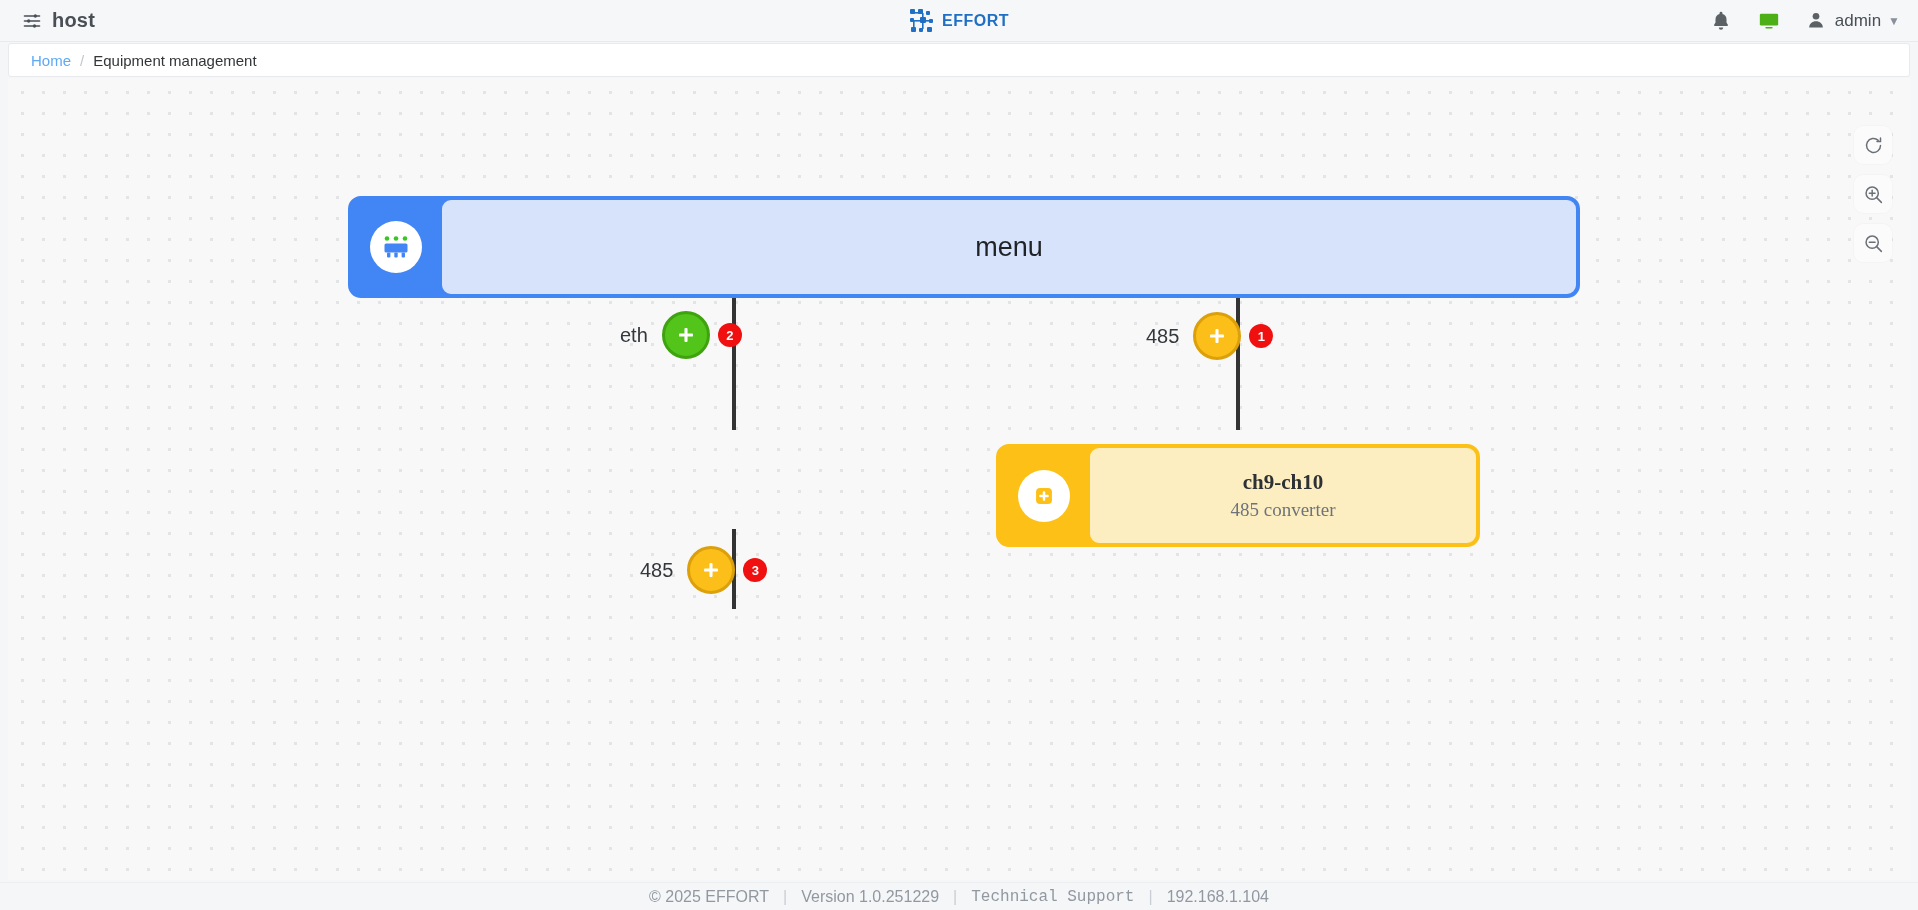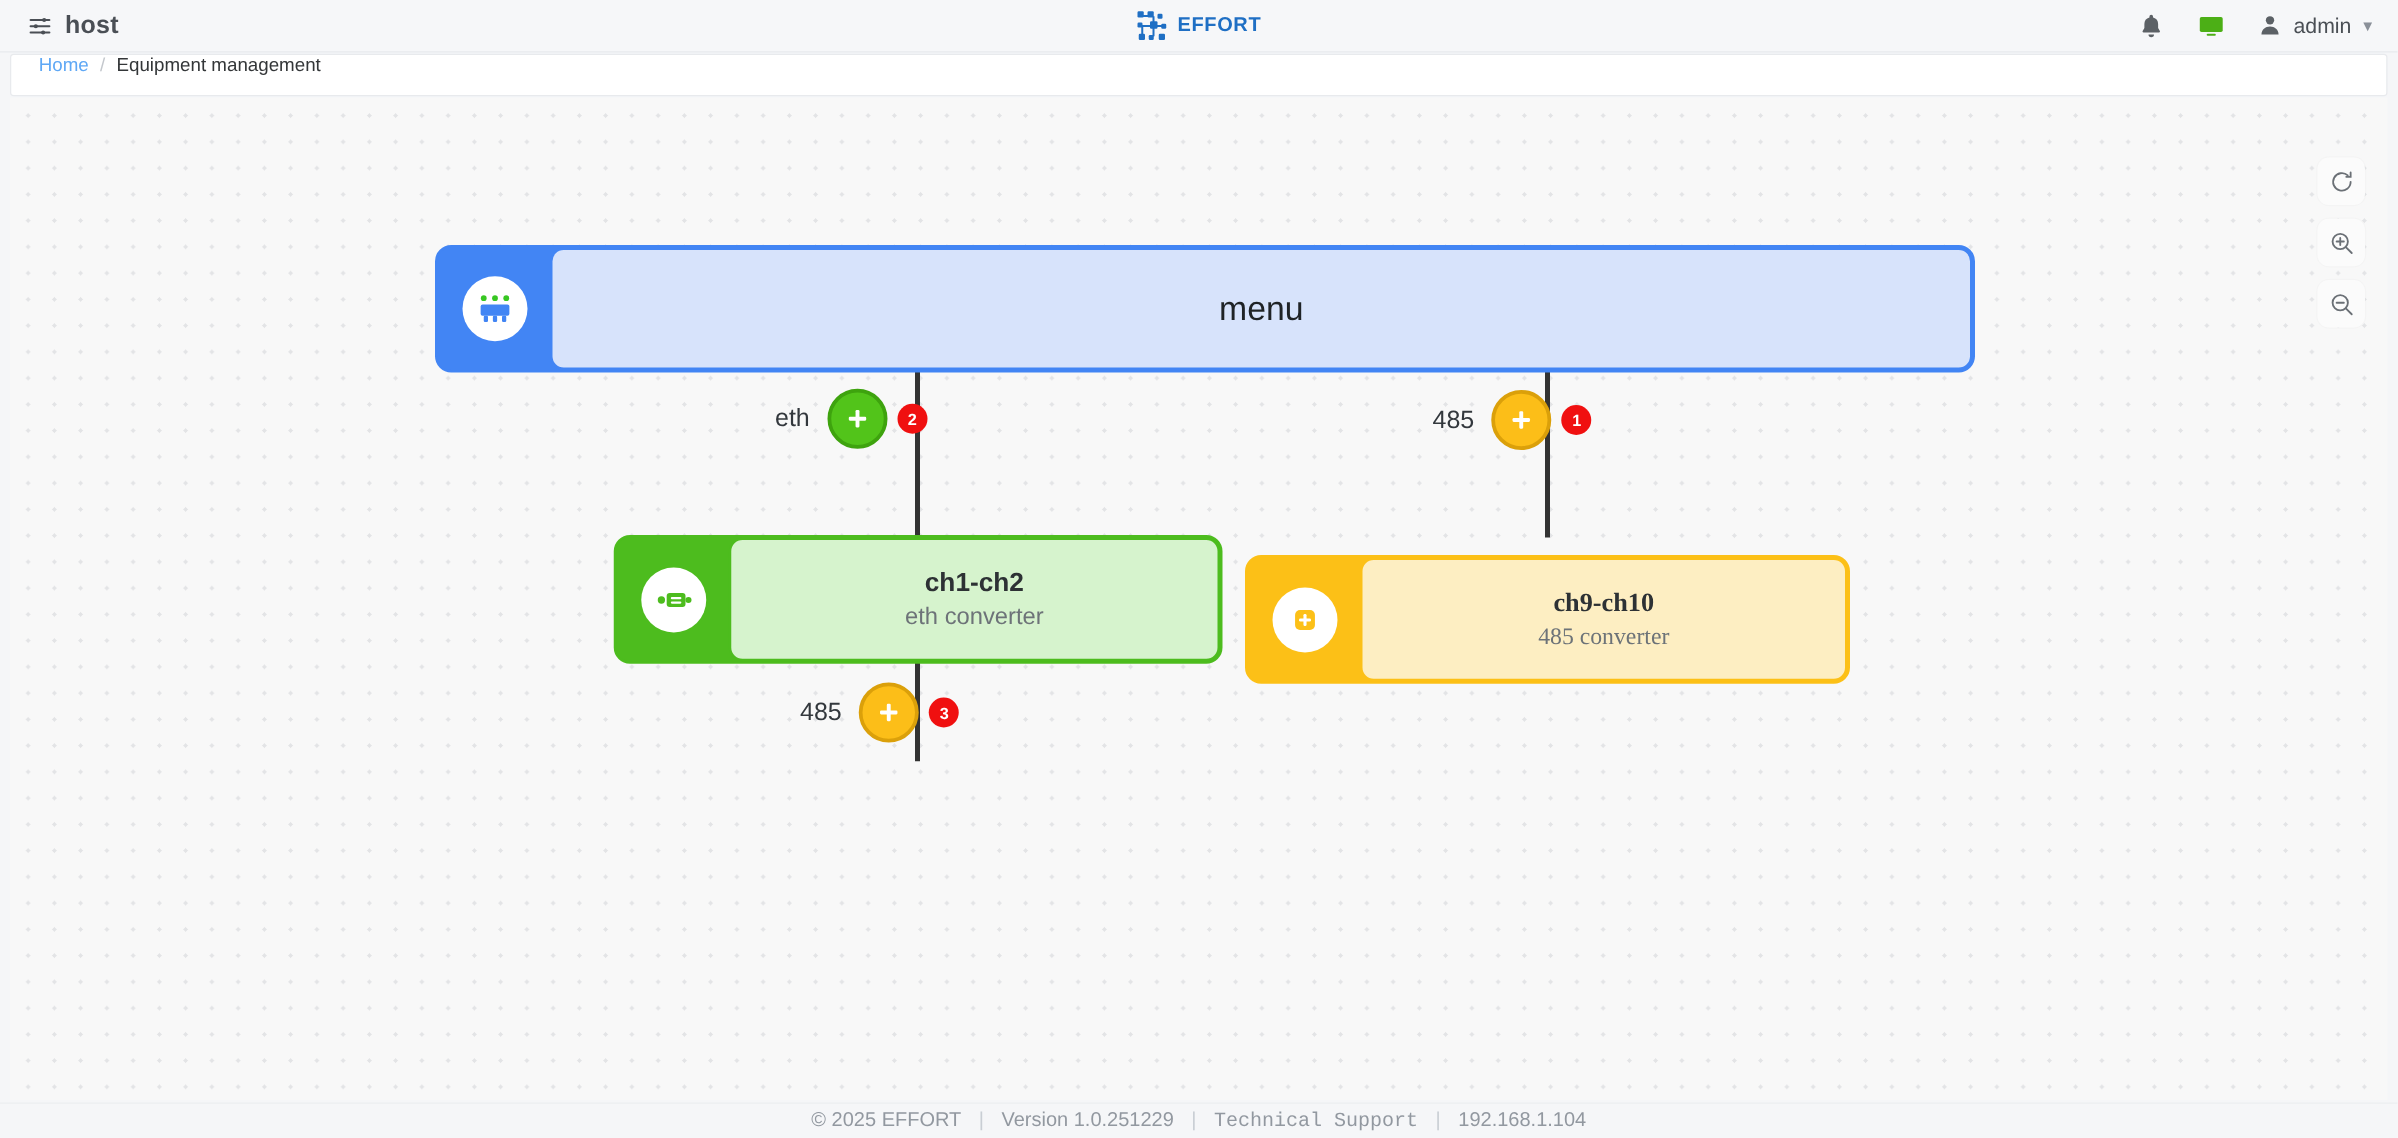--- a/index.html
+++ b/index.html
@@ -48,21 +48,21 @@
   .user-name { font-size: 17px; color: #4a4f55; }
   .caret { font-size: 12px; color: #8a9099; }
 
   
   .crumbbar {
     position: absolute; top: 43px; left: 8px;
     width: 1902px; height: 34px;
     background: #ffffff;
     border: 1px solid #e8eaed;
     border-radius: 3px;
-    display: flex; 
+    display: flex; align-items: center;
     padding-left: 22px;
     font-size: 15px;
   }
   .crumb-link { color: #5fa8f5; cursor: pointer; }
   .crumb-sep { color: #c3c7cc; margin: 0 9px; }
   .crumb-cur { color: #333638; }
 
   
   .canvas {
     position: absolute; top: 78px; left: 8px;
@@ -300,37 +300,20 @@
           <rect x="15.3" y="22.5" width="3.4" height="5" rx="1" fill="#4285f4"></rect>
           <rect x="22.6" y="22.5" width="3.4" height="5" rx="1" fill="#4285f4"></rect>
         </svg>
       </div>
     </div>
     <div class="node-body">
       <div class="node-title">menu</div>
     </div>
   </div>
 
-  <div class="node" id="node-eth">
-    <div class="node-icon">
-      <div class="icon-circle">
-        <svg viewBox="0 0 34 34" width="32" height="32">
-          <circle cx="6.5" cy="17" r="3.1" fill="#4dbc1e"></circle>
-          <rect x="11" y="11" width="16" height="12" rx="2.6" fill="#4dbc1e"></rect>
-          <rect x="14.5" y="14.5" width="9" height="1.9" rx="0.9" fill="#ffffff"></rect>
-          <rect x="14.5" y="18.2" width="9" height="1.9" rx="0.9" fill="#ffffff"></rect>
-          <circle cx="29.5" cy="17" r="2.6" fill="#4dbc1e"></circle>
-        </svg>
-      </div>
-    </div>
-    <div class="node-body">
-      <div class="node-title">ch1-ch2</div>
-      <div class="node-sub">eth converter</div>
-    </div>
-  </div>
 
   <div class="node" id="node-485">
     <div class="node-icon">
       <div class="icon-circle">
         <svg viewBox="0 0 34 34" width="30" height="30">
           <rect x="8" y="8" width="18" height="18" rx="4.5" fill="#fcc017"></rect>
           <rect x="15.6" y="11.6" width="2.8" height="10.8" rx="1.2" fill="#ffffff"></rect>
           <rect x="11.6" y="15.6" width="10.8" height="2.8" rx="1.2" fill="#ffffff"></rect>
         </svg>
       </div>

